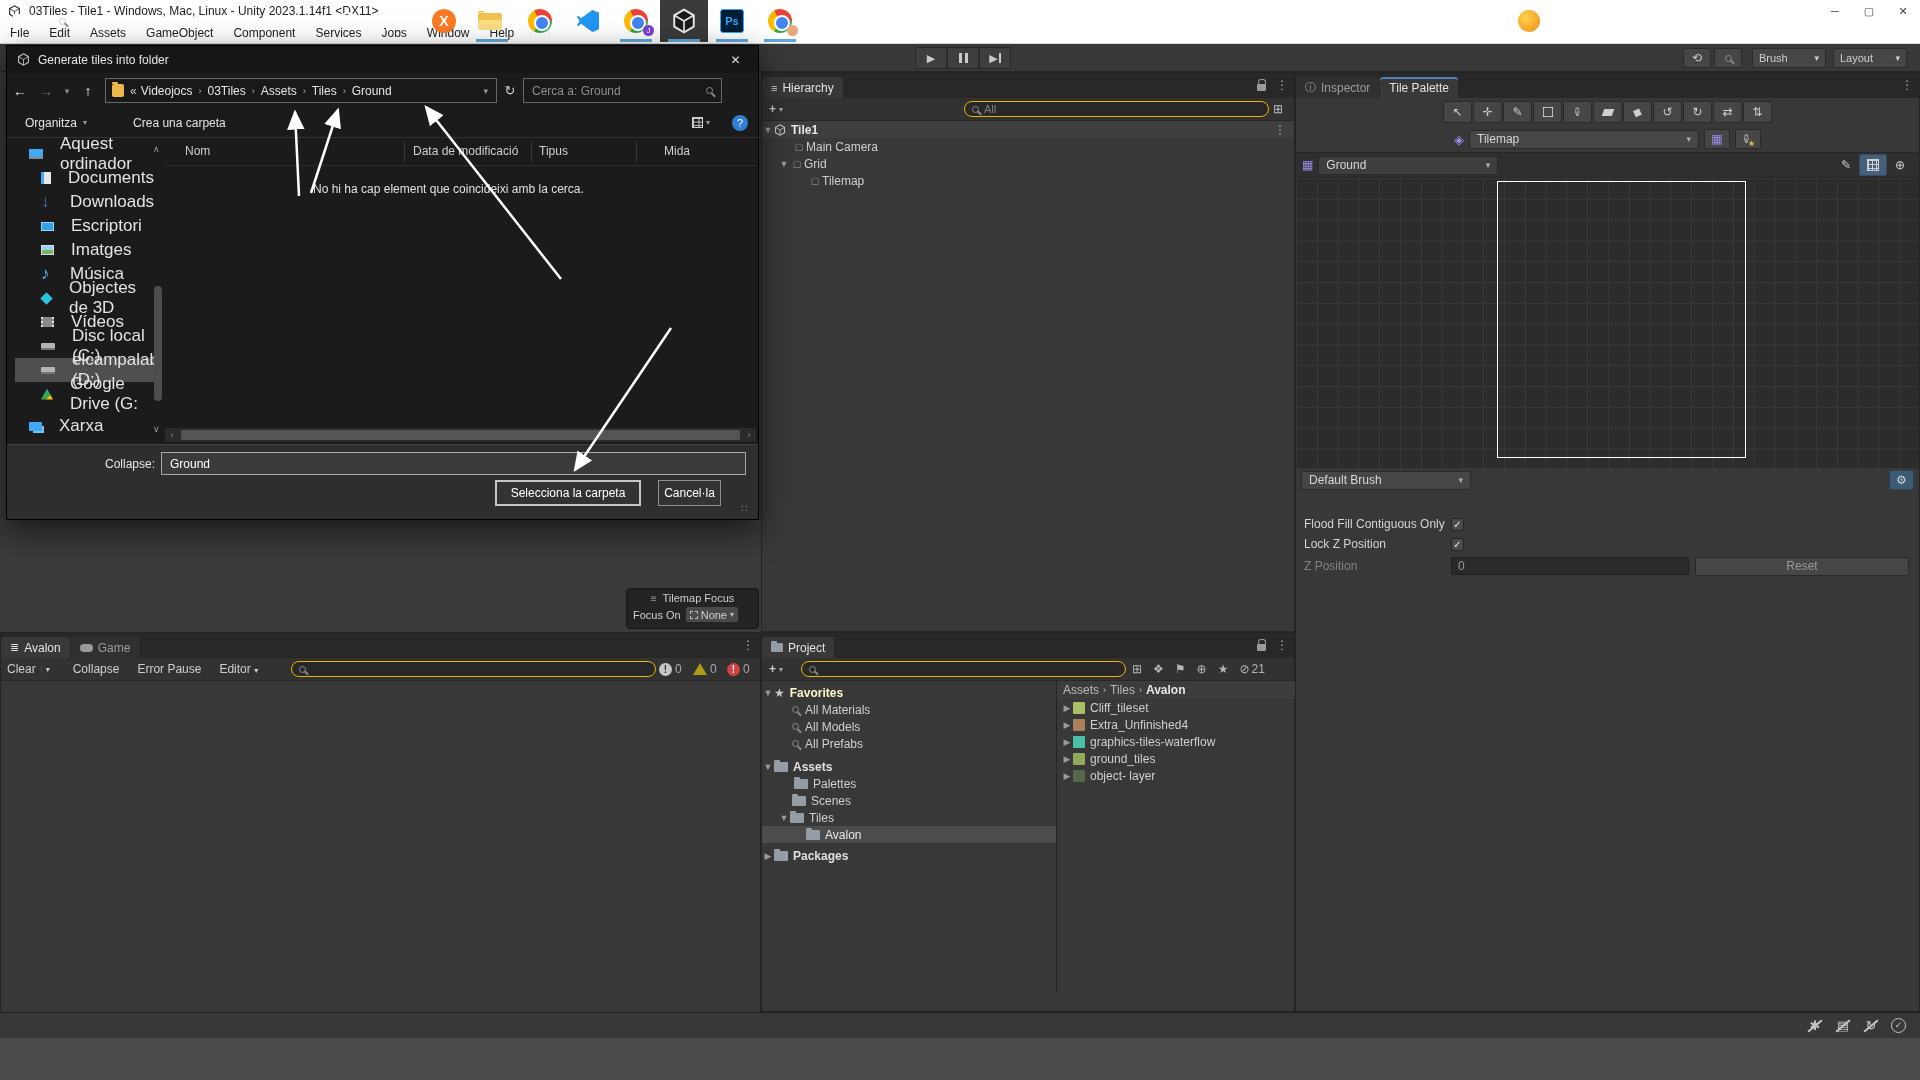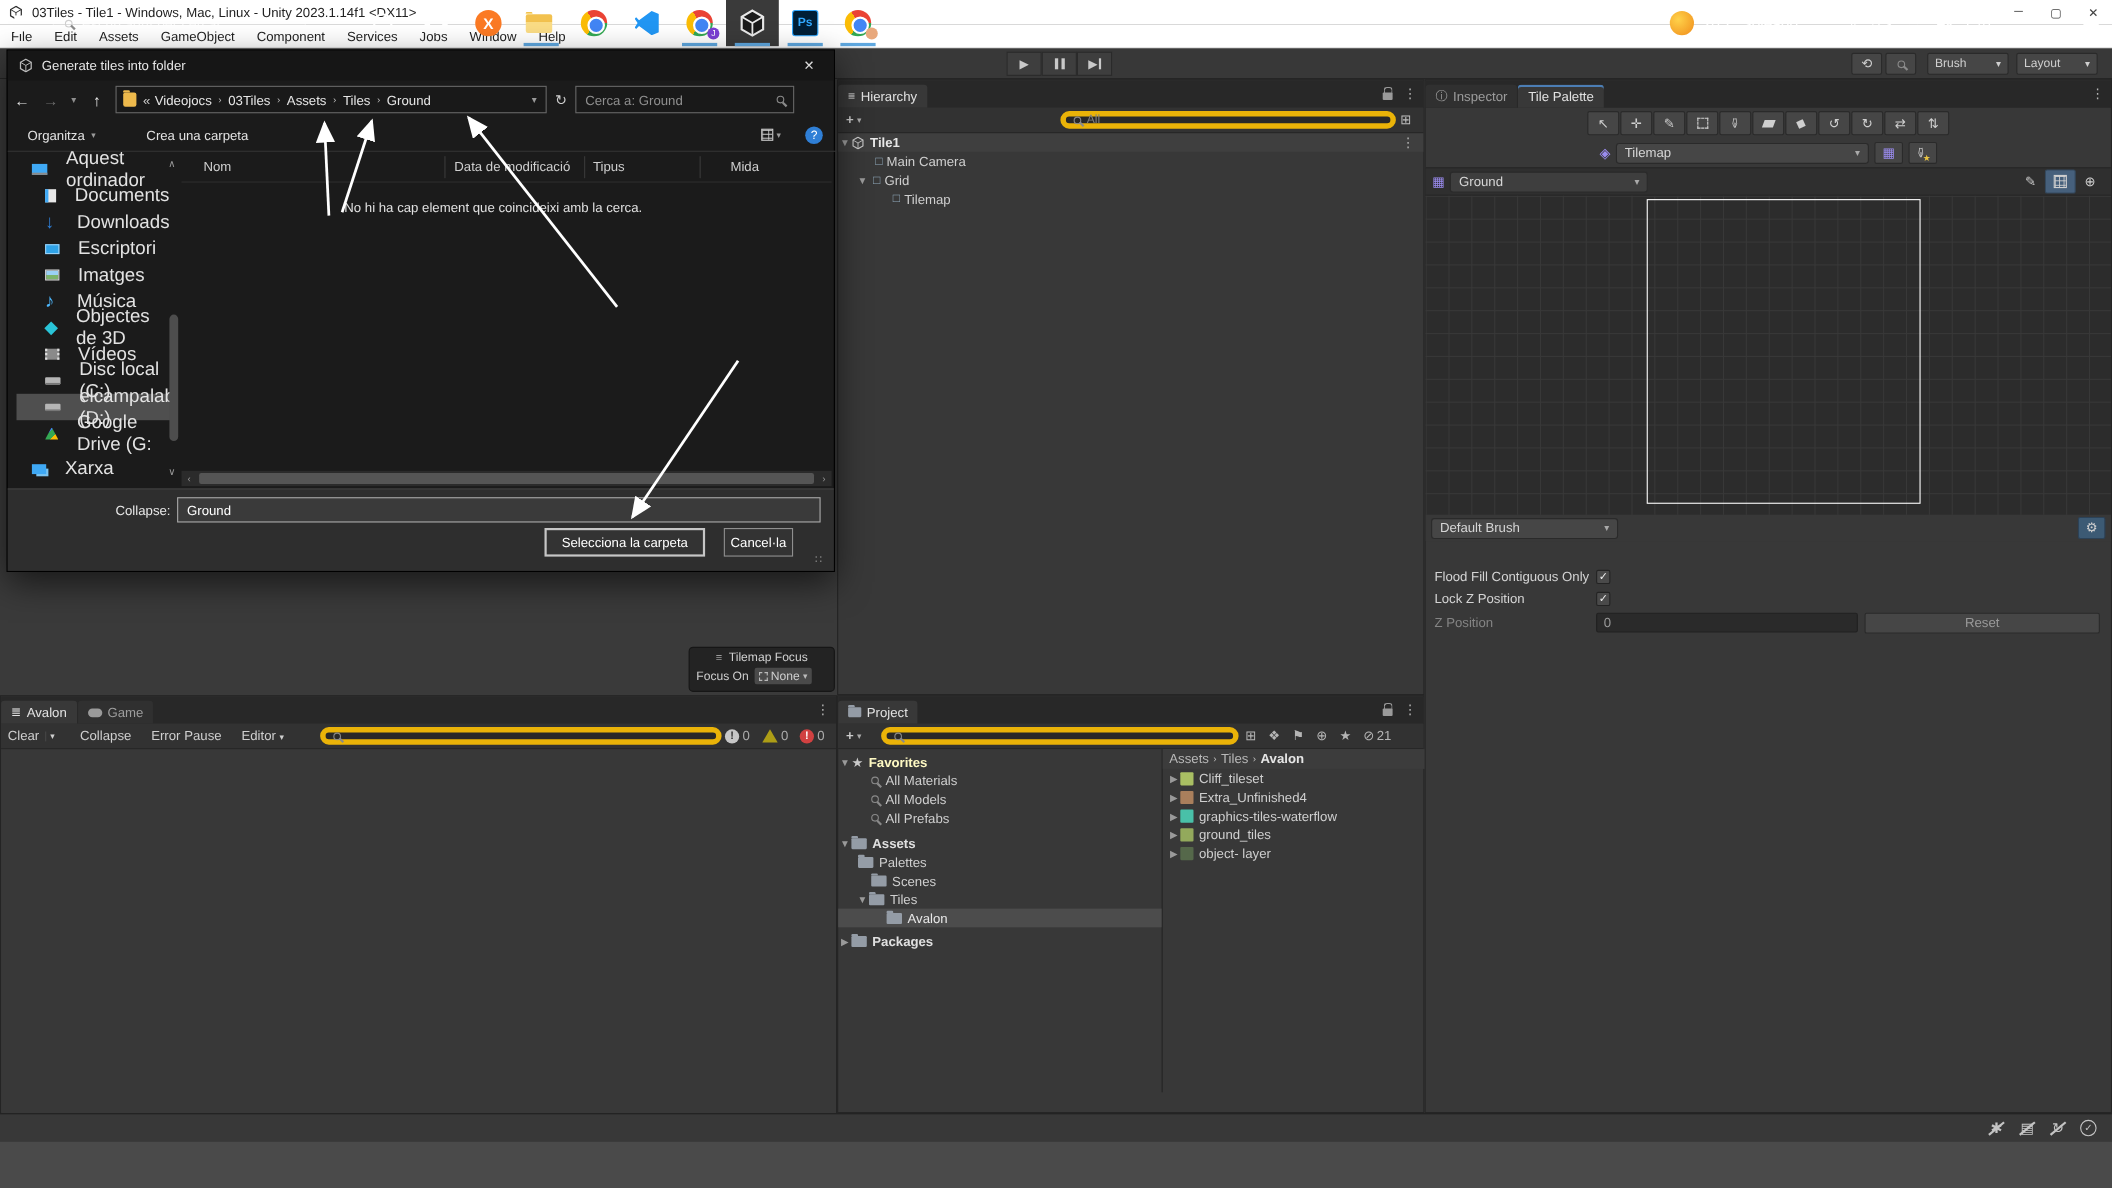--- a/index.html
+++ b/index.html
@@ -17,21 +17,21 @@
 .tbtn{height:20px;background:#464646;border:1px solid #2a2a2a;border-radius:2px;color:#cfcfcf;display:flex;align-items:center;justify-content:center;font-size:12px}
 .ddl{height:20px;background:#464646;border:1px solid #2a2a2a;border-radius:2px;color:#cfcfcf;display:flex;align-items:center;justify-content:space-between;padding:0 6px;font-size:11px}
 
 .panel{position:absolute;background:#383838;border:1px solid #242424}
 .tabbar{height:25px;background:#282828;display:flex;align-items:flex-end;position:relative}
 .tab{height:21px;padding:0 9px;display:flex;align-items:center;gap:5px;background:#303030;color:#9d9d9d;font-size:12px;border-radius:3px 3px 0 0;margin-right:1px}
 .tab.active{background:#383838;color:#e2e2e2}
 .tab.hl{box-shadow:inset 0 2px 0 #4c7eb5}
 .tabicons{position:absolute;right:6px;top:5px;display:flex;gap:10px;align-items:center}
 .ptool{height:23px;background:#323232;border-bottom:1px solid #272727;display:flex;align-items:center;position:relative}
-.pill{background:#282828;border:5px solid #eab308;border-radius:9px;height:16px;color:#808080;font-size:11px;display:flex;align-items:center;padding:0 7px;gap:5px}
+.pill{background:#282828;border:1px solid #eab308;border-radius:9px;height:16px;color:#808080;font-size:11px;display:flex;align-items:center;padding:0 7px;gap:5px}
 .kebab{color:#b5b5b5;font-size:12px}
 .mag{width:7px;height:7px;border:1.5px solid #8a8a8a;border-radius:50%;position:relative;flex:none}
 .mag::after{content:"";position:absolute;width:5px;height:1.5px;background:#8a8a8a;transform:rotate(45deg);right:-4px;bottom:-2px}
 .lock{width:9px;height:7px;background:#9a9a9a;border-radius:1px;position:relative;margin-top:4px}
 .lock::before{content:"";position:absolute;width:6px;height:5px;border:1.5px solid #9a9a9a;border-bottom:none;border-radius:3px 3px 0 0;top:-5px;left:1px}
 .trow{height:17px;display:flex;align-items:center;font-size:12px;color:#cfcfcf;white-space:nowrap}
 .arw{color:#9a9a9a;font-size:9px;width:12px;text-align:center;flex:none}
 .cube{color:#8fa8ba;font-size:11px;width:14px;text-align:center;flex:none}
 .fold{width:14px;height:10px;background:#949ca6;border-radius:1px;position:relative;flex:none;margin-right:5px}
 .fold::before{content:"";position:absolute;top:-2px;left:0;width:6px;height:2px;background:inherit;border-radius:1px 1px 0 0}
@@ -351,21 +351,21 @@
       </div>
     <div class="trow" style="padding-left:30px;gap:6px">
         <span class="mag"></span>
         <span>All Prefabs</span>
       </div>
     <div class="trow" style="margin-top:6px">
       <span class="arw">▼</span>
       <span class="fold"></span>
       <b style="color:#e0e0e0">Assets</b>
     </div>
-    <div class="trow" style="padding-left:18px">
+    <div class="trow" style="padding-left:32px">
         <span class="fold"></span>
         <span>Palettes</span>
       </div>
     <div class="trow" style="padding-left:30px">
         <span class="fold"></span>
         <span>Scenes</span>
       </div>
     <div class="trow" style="padding-left:16px">
         <span class="arw">▼</span>
         <span class="fold"></span>

